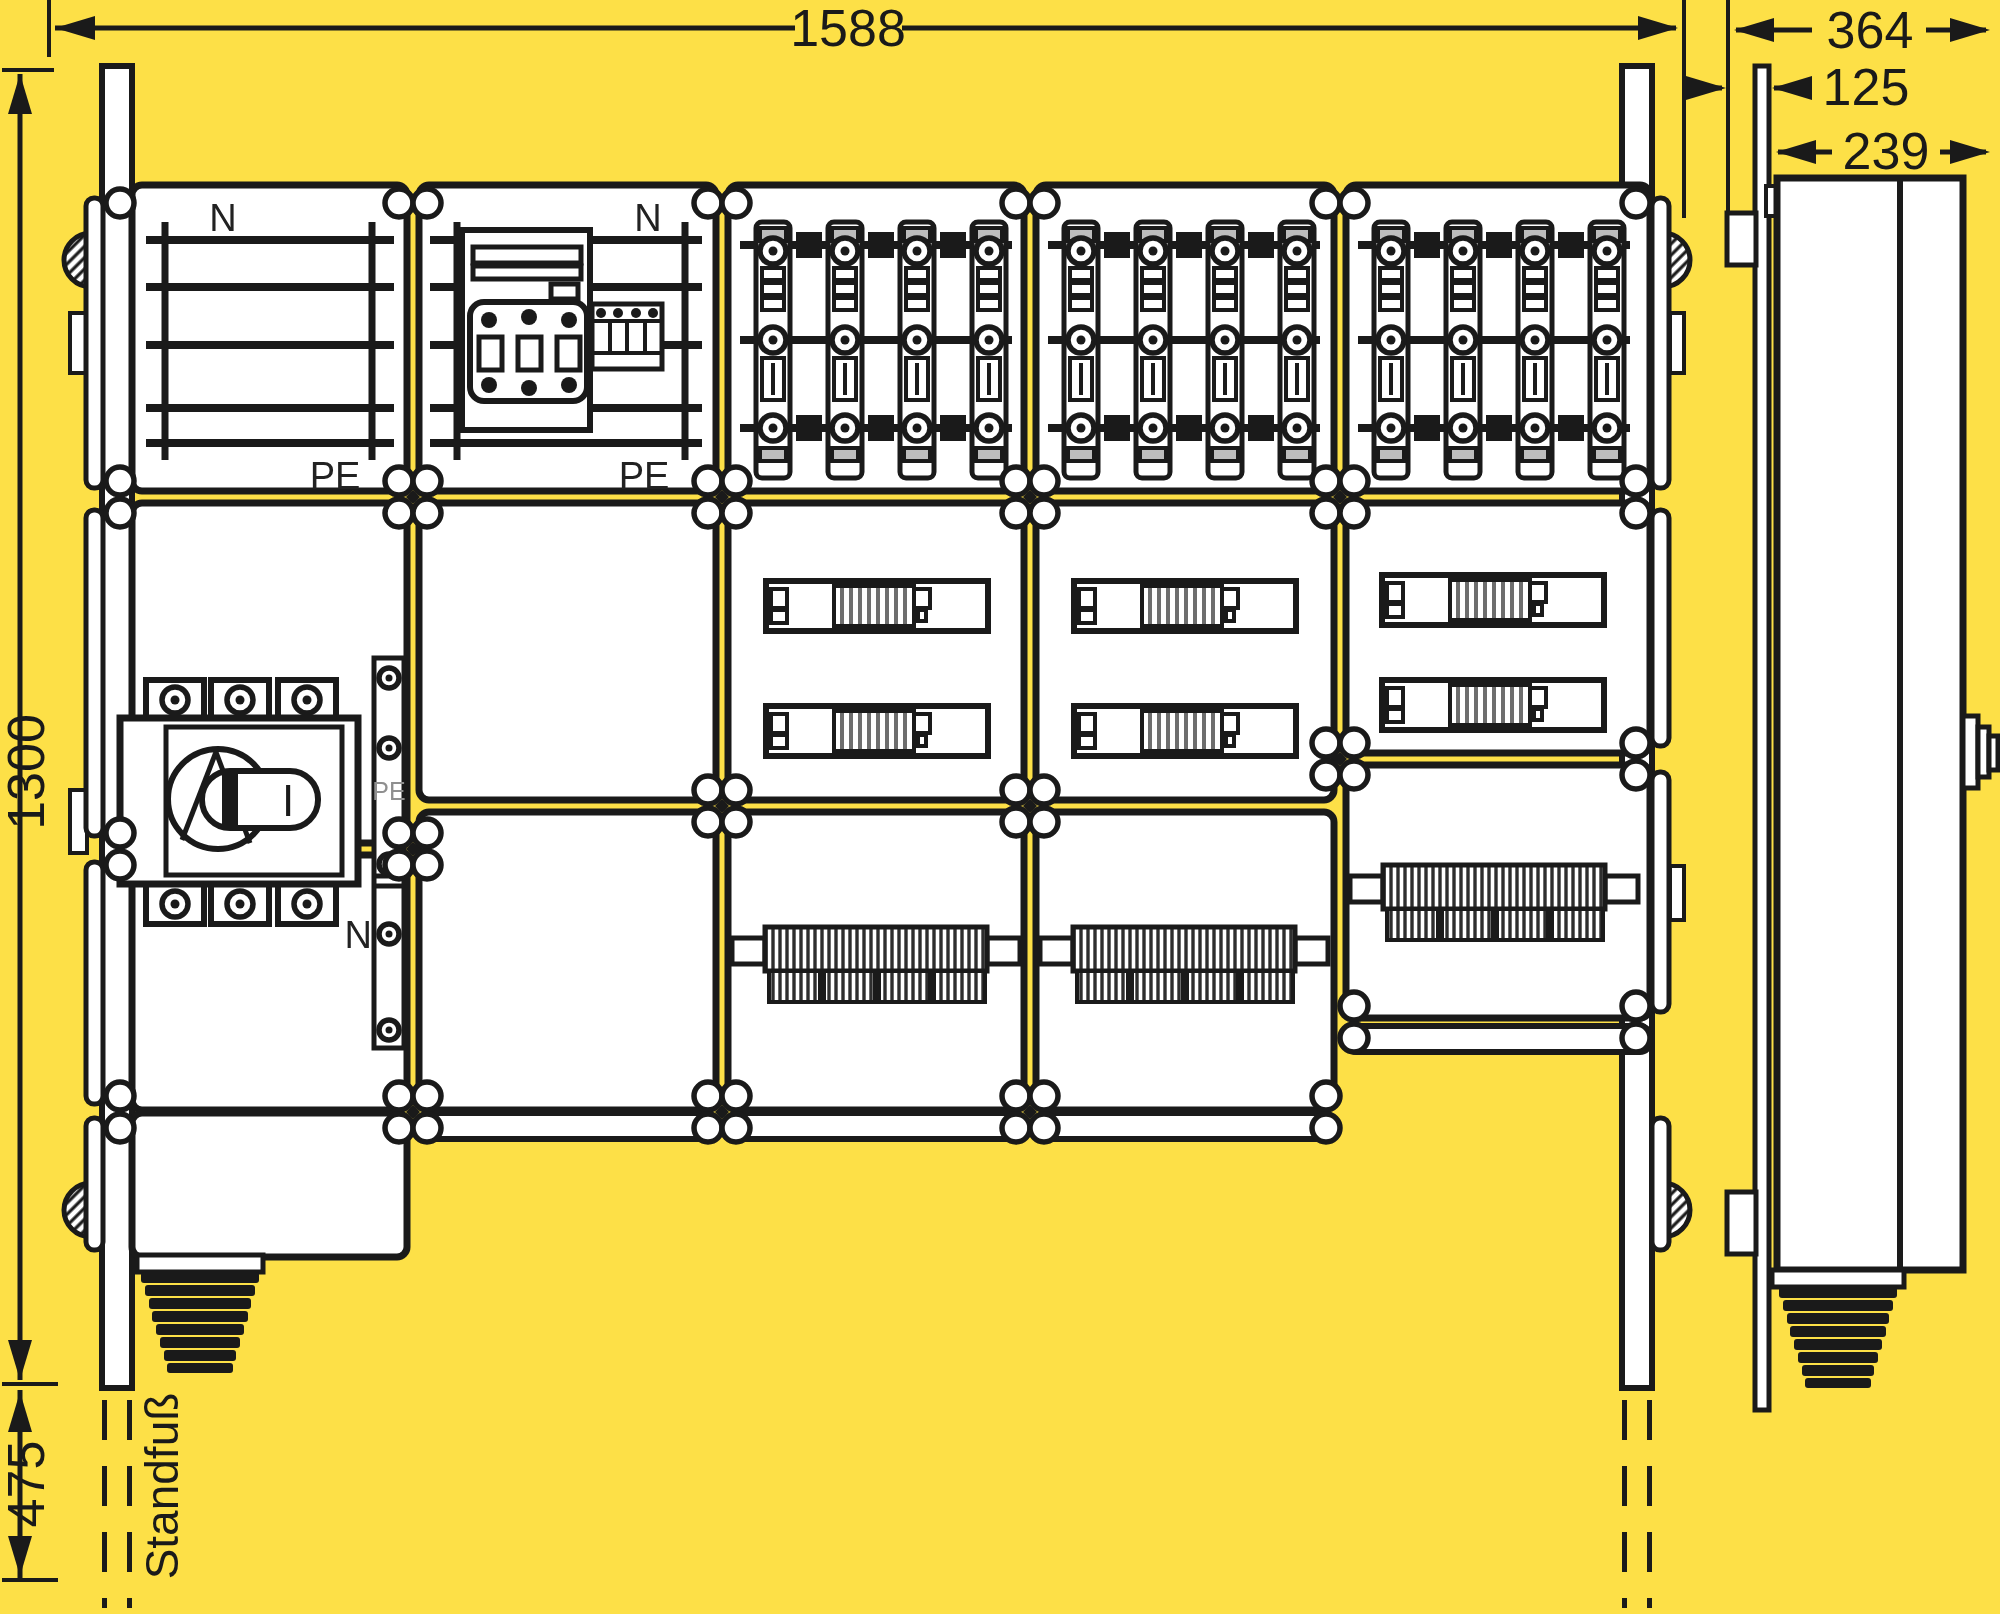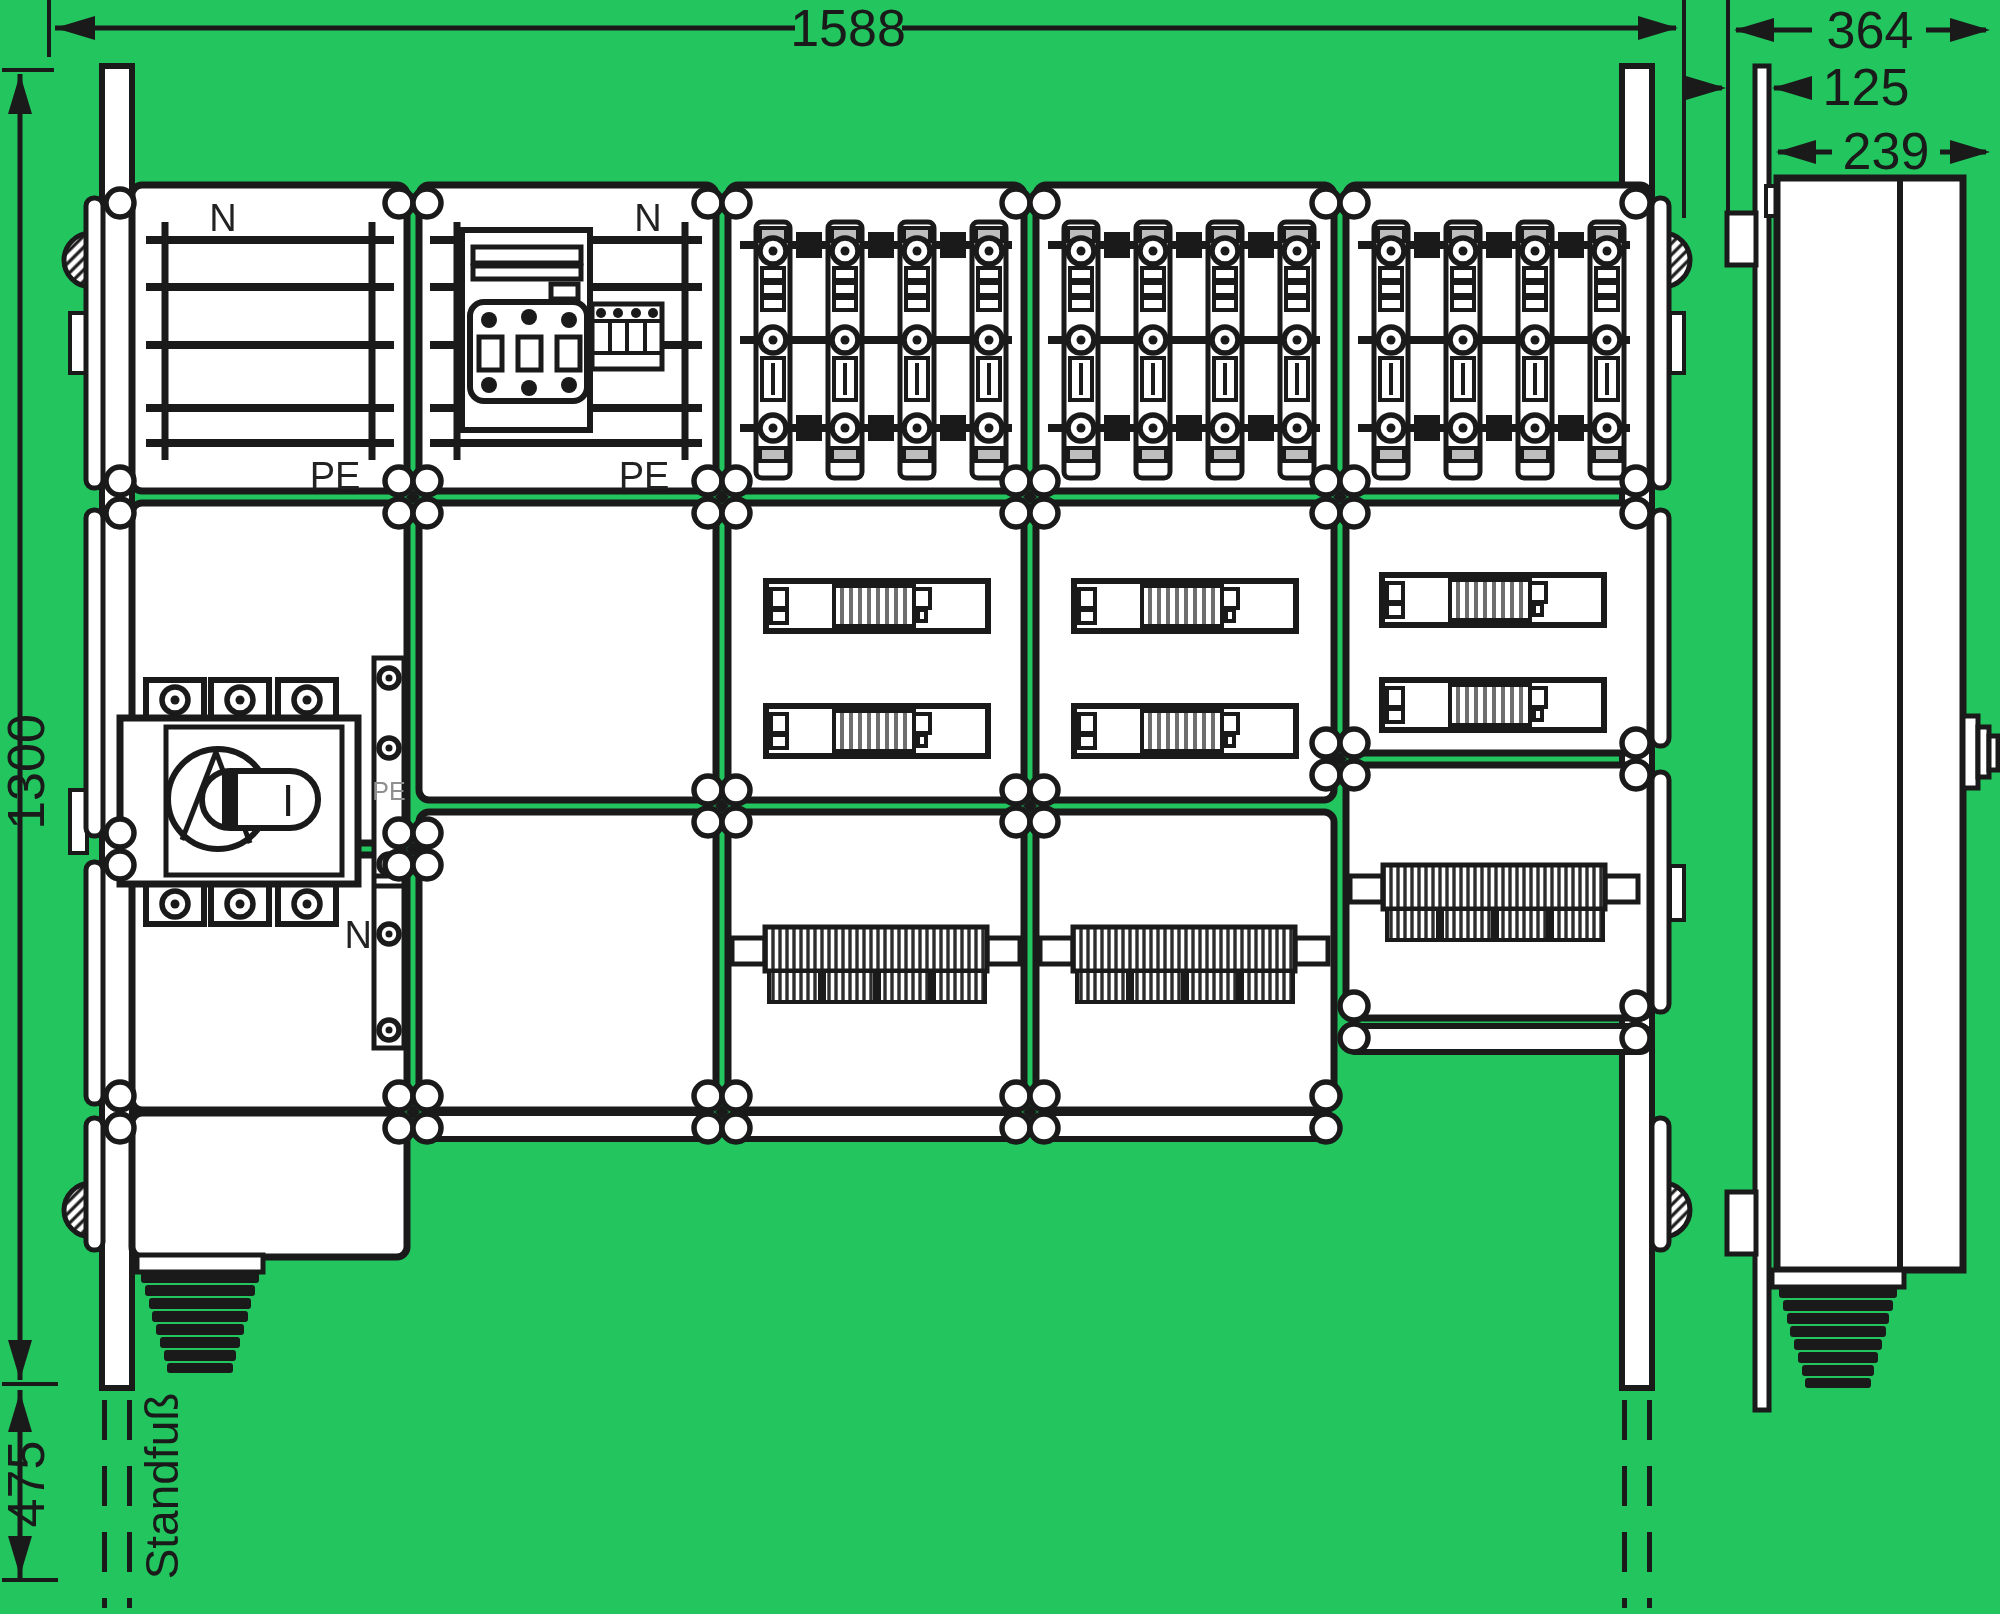--- a/index.html
+++ b/index.html
@@ -1,16 +1,16 @@
 <!DOCTYPE html>
 <html><head>
 <meta charset="utf-8">
 <style>
   html,body{margin:0;padding:0;background:#ffffff;}
-  .stage{width:2000px;height:1614px;background:#22c55e;position:relative;}
+  .stage{width:2000px;height:1614px;background:#fde047;position:relative;}
   svg{display:block;}
   
   .w4{stroke:#1a1a1a;stroke-width:4;fill:none}
   .w5{stroke:#1a1a1a;stroke-width:5;fill:none}
   .w6{stroke:#1a1a1a;stroke-width:6;fill:none}
   .w7{stroke:#1a1a1a;stroke-width:7;fill:none}
   .w8{stroke:#1a1a1a;stroke-width:8;fill:none}
   .wf4{stroke:#1a1a1a;stroke-width:4;fill:#fff}
   .wf5{stroke:#1a1a1a;stroke-width:5;fill:#fff}
   .wf6{stroke:#1a1a1a;stroke-width:6;fill:#fff}

